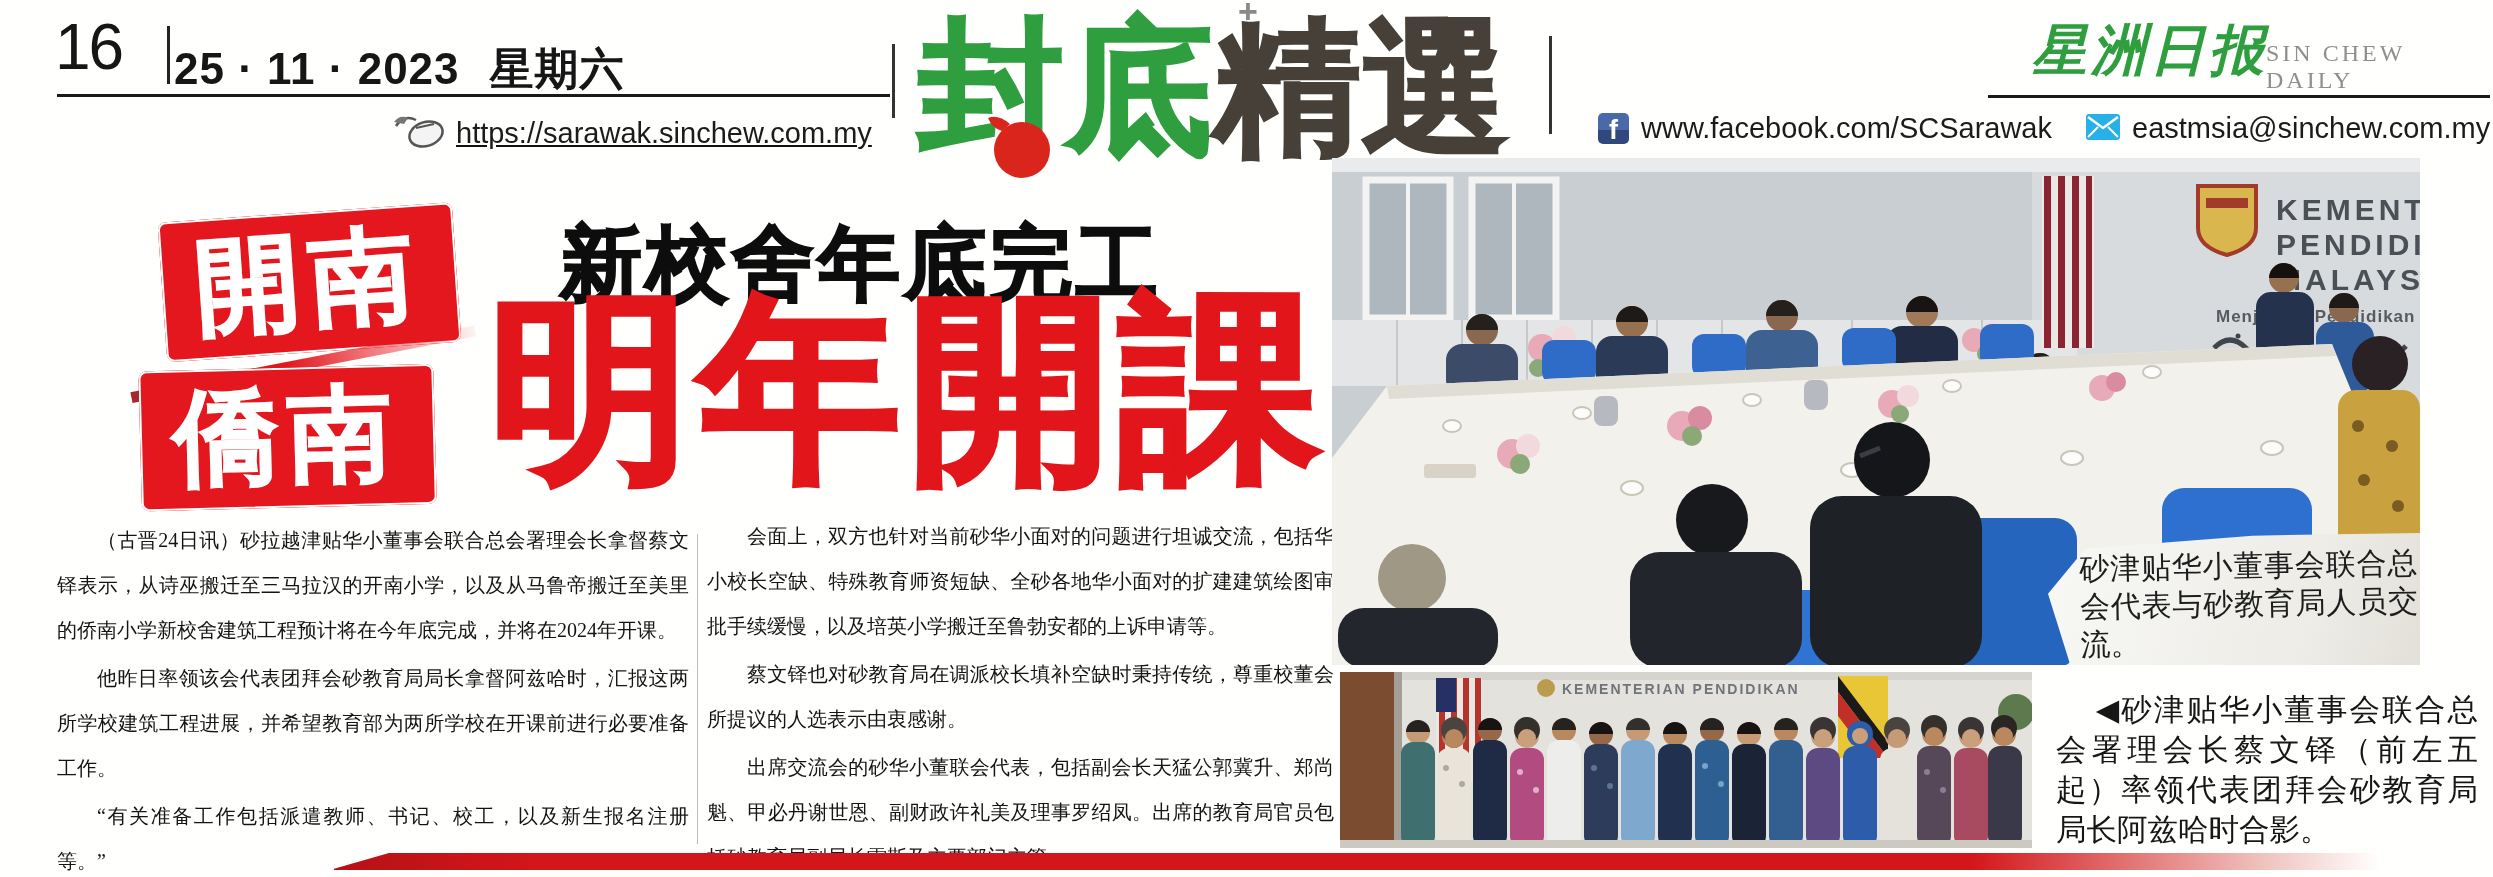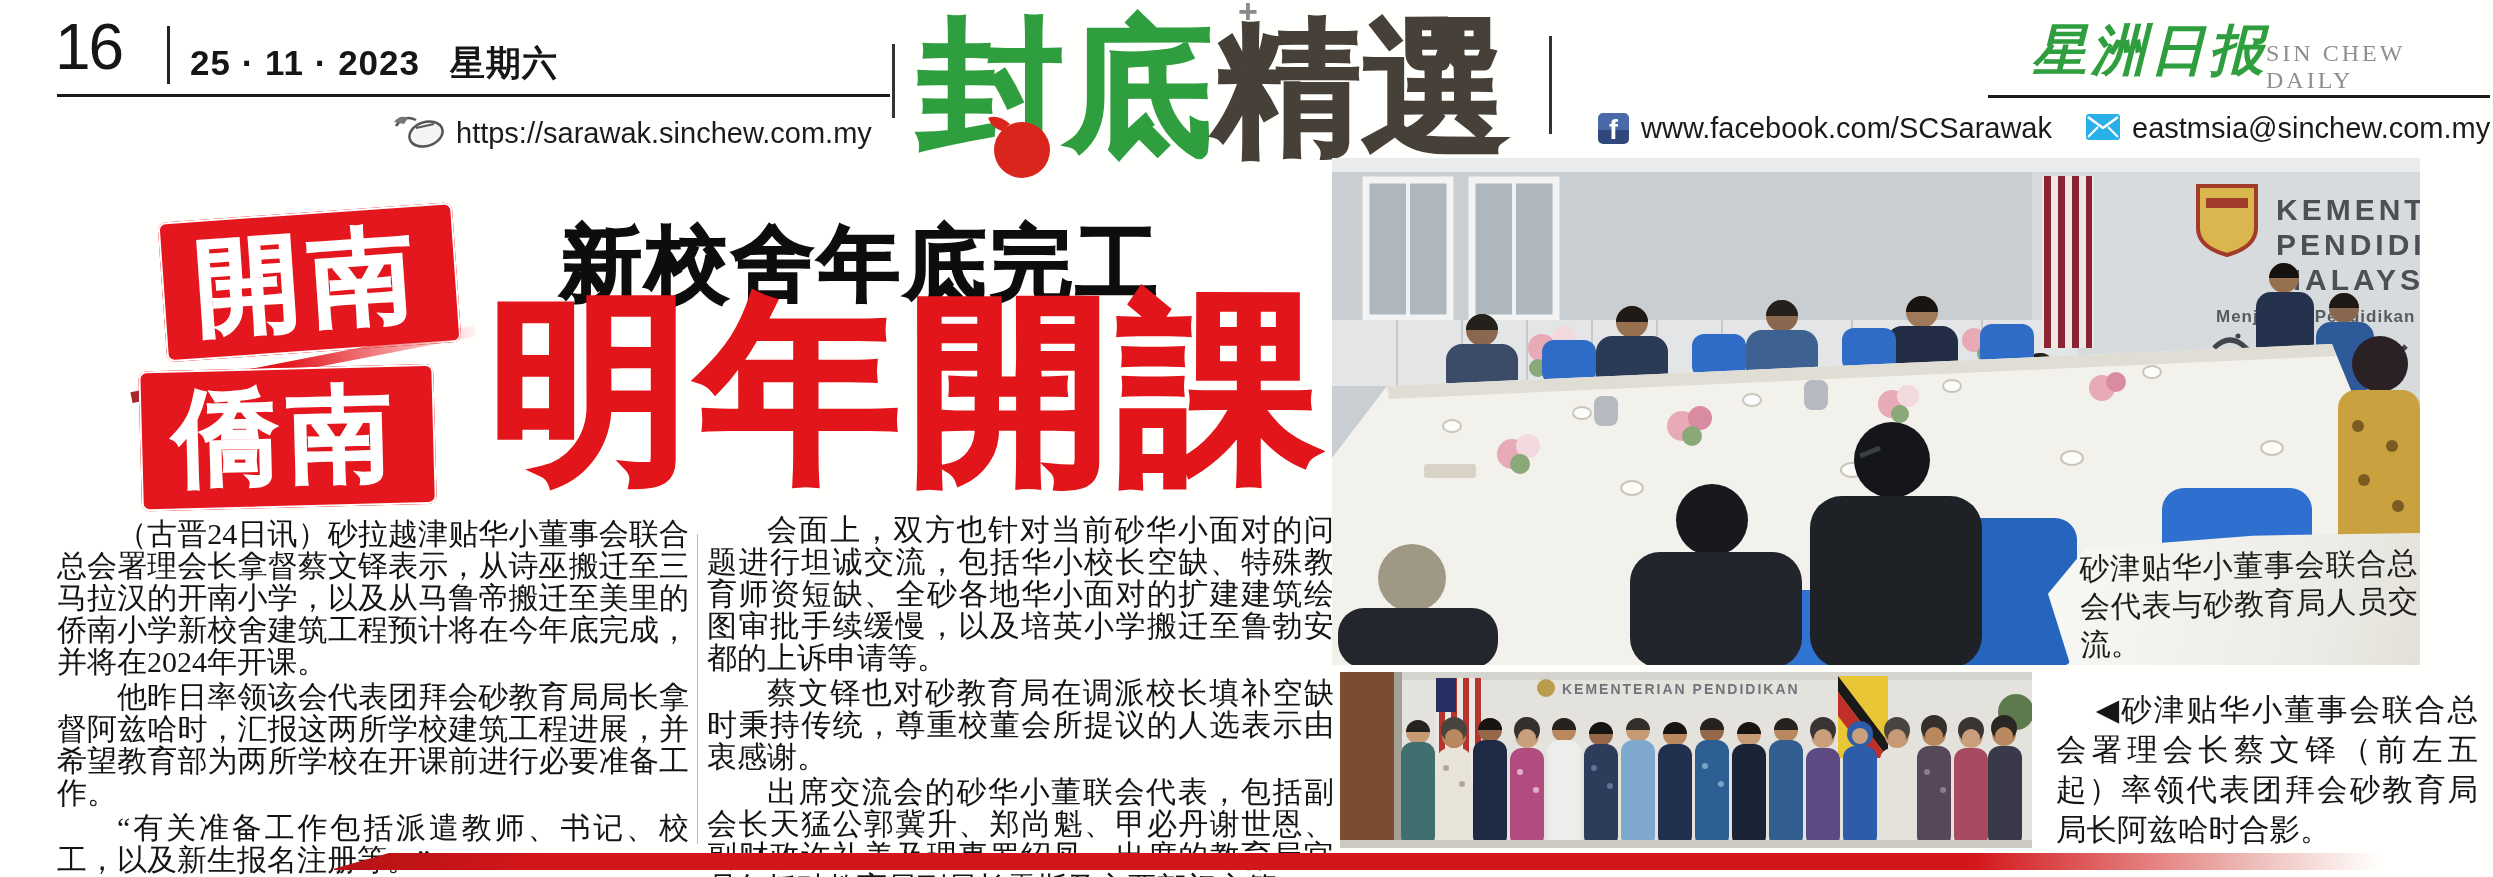--- a/index.html
+++ b/index.html
@@ -3,24 +3,24 @@
 <meta charset="utf-8">
 <style>
   html,body{margin:0;padding:0;background:#e9e9e9;}
   .page{position:relative;width:2493px;height:877px;background:#fffffe;overflow:hidden;
         font-family:"Liberation Sans","DejaVu Sans",sans-serif;color:#111;}
   .abs{position:absolute;}
 
   
   .page-num{left:55px;top:10px;font-size:64px;font-weight:normal;letter-spacing:-2px;color:#161616;}
   .pn-divider{left:167px;top:26px;width:3px;height:58px;background:#222;}
-  .date-row{left:190px;top:40px;font-size:35px;font-weight:bold;color:#161616;letter-spacing:1px;}
+  .date-row{left:174px;top:40px;font-size:44px;font-weight:bold;color:#161616;letter-spacing:1px;}
   .date-week{margin-left:30px;}
   .rule-left{left:57px;top:94px;width:833px;height:3px;background:#1a1a1a;}
-  .url-row{left:392px;top:112px;display:flex;align-items:center;gap:10px;}
+  .url-row{left:392px;top:112px;display:flex;align-items:center;gap:10px;text-decoration:underline;}
   .url-text{font-size:29px;color:#1b1b1b;}
   .plus-mark{left:1238px;top:-8px;font-size:34px;color:#8a8a8a;font-weight:bold;}
 
   .bar-l{left:892px;top:44px;width:3px;height:74px;background:#333;}
   .bar-r{left:1549px;top:36px;width:3px;height:98px;background:#333;}
   .section-title{left:918px;top:4px;font-size:146px;font-weight:900;line-height:1.15;letter-spacing:2px;white-space:nowrap;}
   .st-green{color:#2f9e3f;-webkit-text-stroke:3px #2f9e3f;}
   .st-dark{color:#474038;-webkit-text-stroke:3px #474038;}
   .red-dot{left:980px;top:110px;}
 
@@ -46,21 +46,21 @@
   .stamp-slash{position:absolute;left:-8px;top:146px;width:350px;height:11px;
                background:linear-gradient(90deg,#a8272b,#e3171d 45%,rgba(227,23,29,0.05));
                transform:rotate(-8deg);}
   .kicker{left:560px;top:210px;font-size:82px;font-weight:900;color:#0d0d0d;letter-spacing:4px;
           -webkit-text-stroke:2px #0d0d0d;white-space:nowrap;}
   .mainhead{left:490px;top:284px;font-size:200px;font-weight:900;color:#e2151b;letter-spacing:10px;
             line-height:1.05;-webkit-text-stroke:5px #e2151b;white-space:nowrap;}
 
   
   .bodycol{font-family:"Liberation Serif","DejaVu Serif",serif;color:#141414;}
-  .bodycol p{font-size:30px;line-height:32px;margin:0 0 3px 0;text-indent:2em;
+  .bodycol p{font-size:20px;line-height:45px;margin:0 0 3px 0;text-indent:2em;
              text-align:justify;text-justify:inter-ideograph;}
   .col1{left:57px;top:518px;width:632px;}
   .col2{left:707px;top:514px;width:627px;}
   .col-rule{left:697px;top:534px;width:1px;height:310px;background:#bdbdbd;}
 
   
   .ph{position:absolute;overflow:hidden;background:#cfd3d6;}
   .photo1{left:1332px;top:158px;width:1088px;height:507px;}
   .photo2{left:1340px;top:672px;width:692px;height:176px;}
   .photo1-caption{position:absolute;right:0;bottom:0;width:372px;height:132px;

